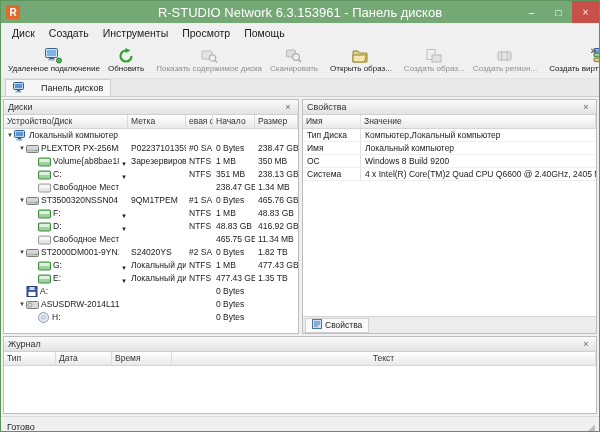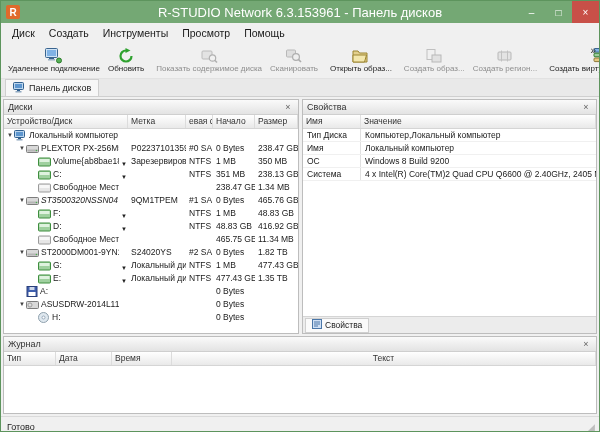--- a/index.html
+++ b/index.html
@@ -30,21 +30,21 @@
   .tbtn .ticon{ height:17px; display:flex; align-items:center; }
   .tbtn .tlabel{ font-size:8px; color:#222; white-space:nowrap; }
   .tbtn.disabled .tlabel{ color:#8d8d8d; }
   .tbtn.disabled .ticon{ filter:grayscale(1) opacity(.55); }
   .tsep{ width:1px; background:#d2d2d2; margin:4px 2px; }
   .toverflow{ position:absolute; right:3px; top:3px; font-size:10px; color:#333; }
 
   
   .tabbar{ height:18px; background:#e9e9e9; border-bottom:1px solid #cfcfcf;
            display:flex; align-items:flex-end; padding-left:4px; flex:none; }
-  .tab{ display:flex; align-items:center; gap:3px; background:#f7f7f7;
+  .tab{ display:flex; align-items:center; gap:15px; background:#f7f7f7;
         border:1px solid #cfcfcf; border-bottom:none; padding:1px 7px; height:17px; font-size:9px; color:#222; }
 
   
   .main{ height:237px; display:flex; padding:2px 2px 0 2px; flex:none; }
   .splitter{ width:3px; flex:none; }
   .panel{ background:#ffffff; border:1px solid #bdbdbd; display:flex; flex-direction:column; overflow:hidden; }
   .panel-disks{ width:296px; flex:none; }
   .panel-props{ flex:1; }
   .panel-header{ height:15px; background:linear-gradient(#fafafa,#e3e3e3); border-bottom:1px solid #cfcfcf;
                  display:flex; align-items:center; padding:0 4px; font-size:9px; color:#333; flex:none; }
@@ -303,21 +303,21 @@
                 </svg>
               </span>
               <span class="ntext">Свободное Место18</span>
             </div>
             <div class="cell col-d1"></div>
             <div class="cell col-d2"></div>
             <div class="cell col-d3">238.47 GB</div>
             <div class="cell col-d4">1.34 MB</div>
           </div>
           <div class="trow">
-            <div class="cell col-d0 c-name" style="padding-left: 14px; font-style: italic;">
+            <div class="cell col-d0 c-name" style="padding-left: 14px;">
               <span class="expander">▼</span>
               <span class="nicon">
                 <svg width="13" height="10" viewBox="0 0 13 10">
                   <rect x="0.5" y="1.5" width="12" height="7" rx="1" fill="#d9d9d9" stroke="#7d7d7d"></rect>
                   <rect x="1.5" y="5.5" width="10" height="2" fill="#b5b5b5"></rect>
                   <circle cx="10.5" cy="6.5" r="0.8" fill="#4caf50"></circle>
                 </svg>
               </span>
               <span class="ntext">ST3500320NSSN04</span>
             </div>

